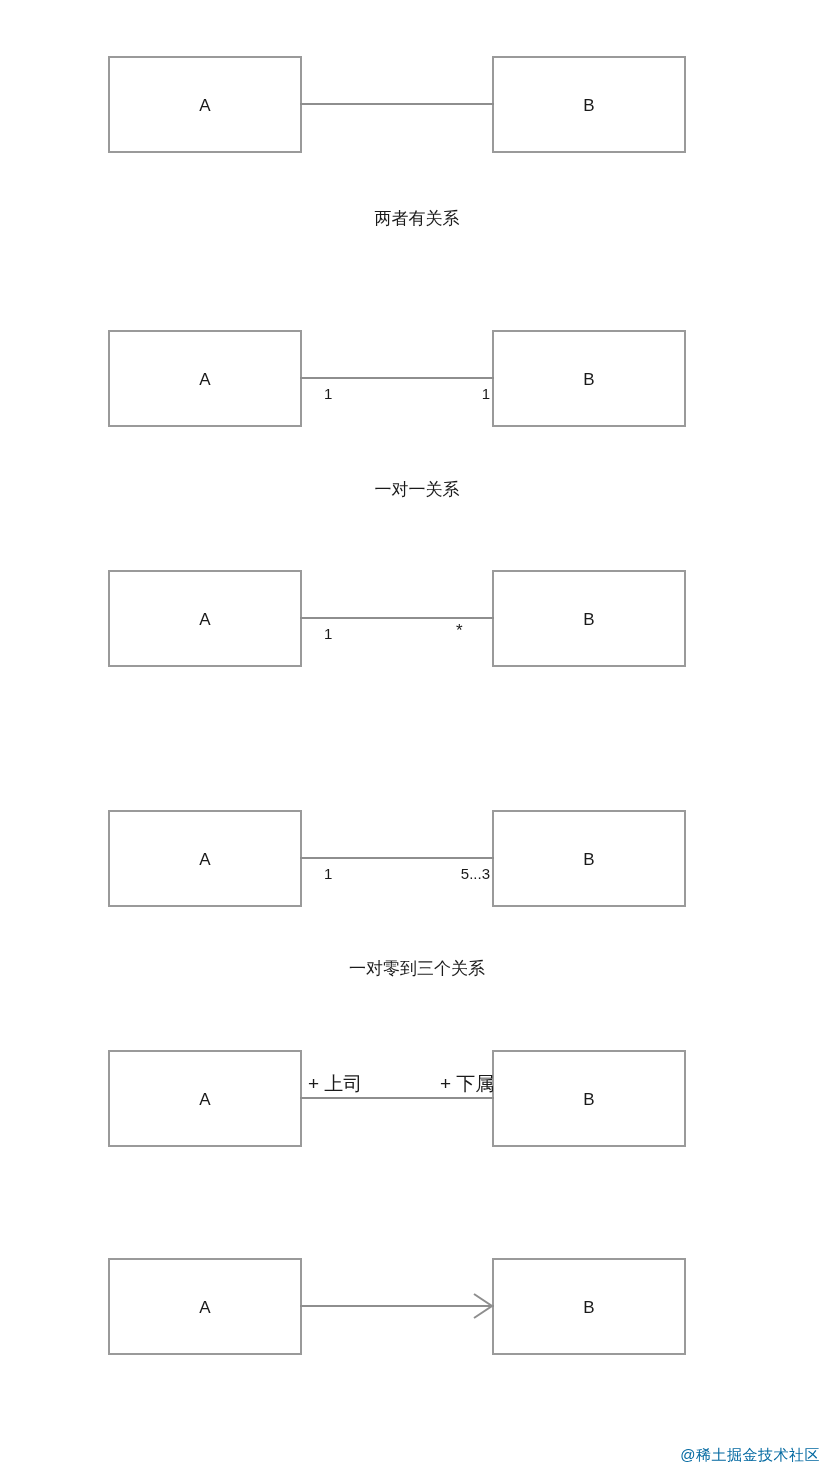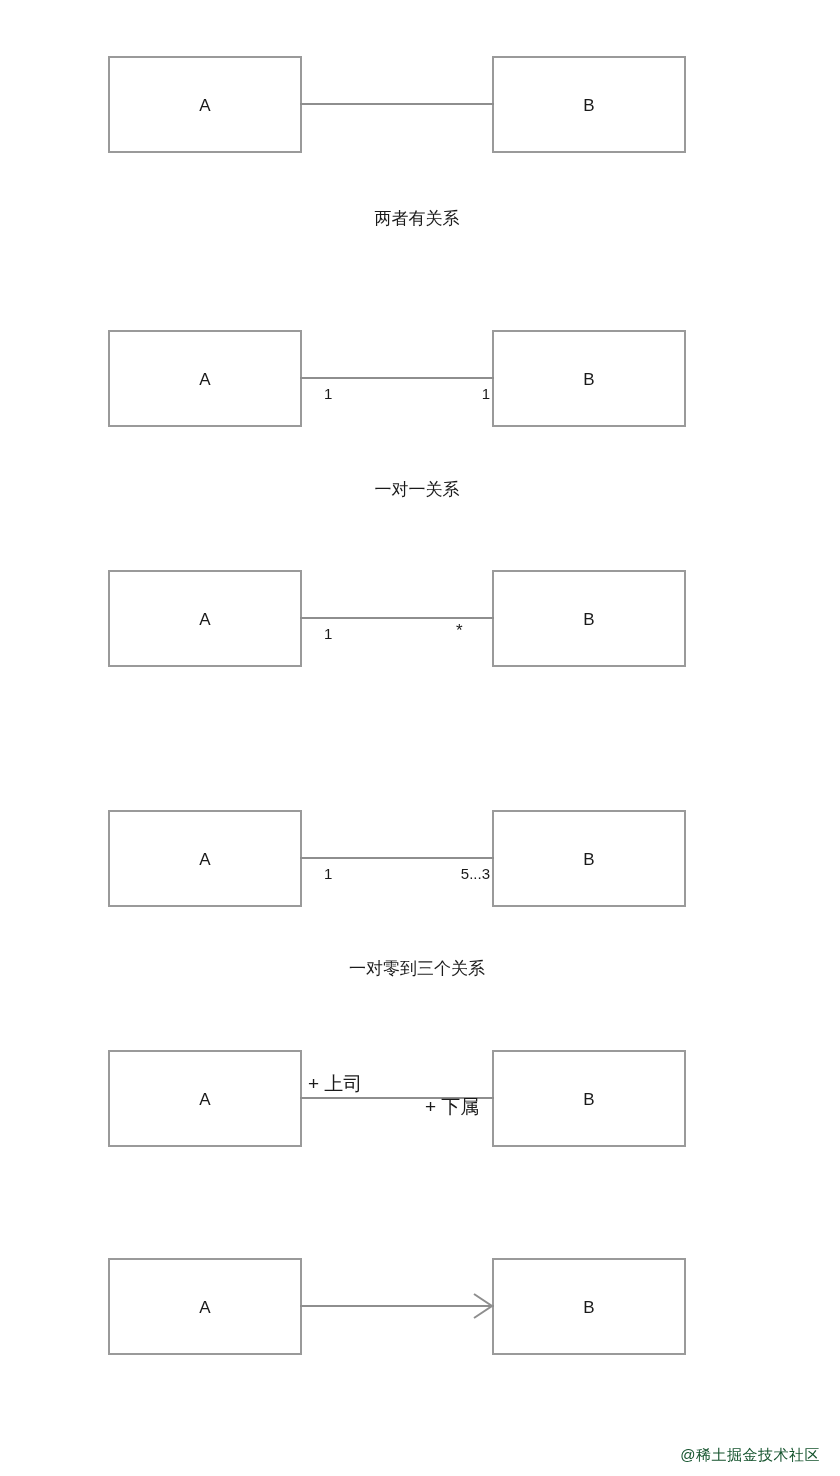--- a/index.html
+++ b/index.html
@@ -77,41 +77,41 @@
   .mult.far   { left: 490px;  top: 56px; transform: translateX(-100%); }
   .mult.star  { left: 456px;  top: 52px; font-size: 17px; }
   .role {
     position: absolute;
     font-size: 19px;
     line-height: 1;
     color: #1a1a1a;
     white-space: nowrap;
   }
   .role.near { left: 308px; top: 24px; }
-  .role.far  { left: 425px; top: 24px; margin-top: 23px; }
+  .role.far  { left: 440px; top: 24px; }
   
   .caption {
     position: absolute;
     left: 0;
     width: 794px;
     text-align: center;
     font-size: 17px;
     line-height: 1;
     color: #1a1a1a;
     white-space: nowrap;
     padding-left: 20px;
   }
   
   .watermark {
     position: absolute;
     right: 20px;
     bottom: 14px;
     font-size: 15px;
     line-height: 1;
-    color: #14532d;
+    color: #0369a1;
     white-space: nowrap;
     letter-spacing: 0.5px;
   }
 </style>
 </head>
 <body>
 
 <div class="canvas">
 
   <div class="row" style="top:56px;">

